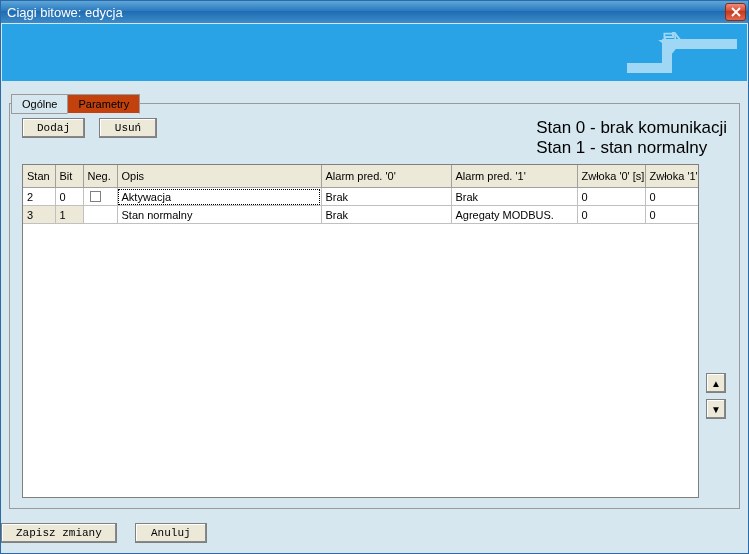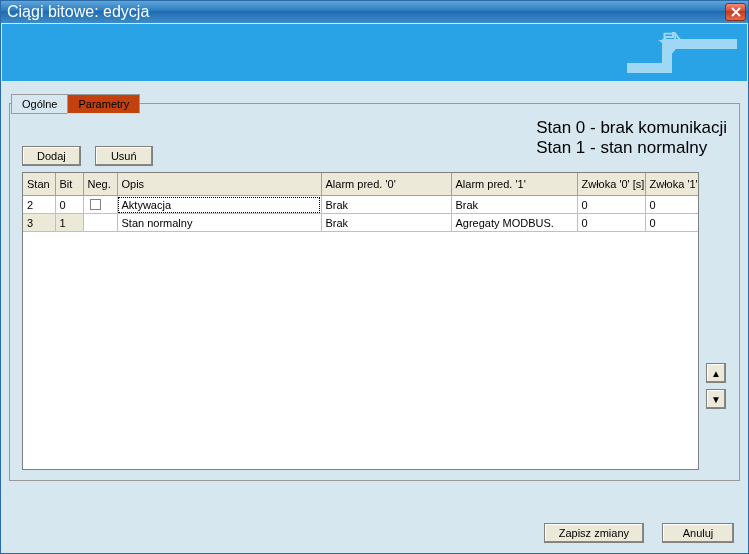--- a/index.html
+++ b/index.html
@@ -14,21 +14,21 @@
     position: relative;
   }
 
   .titlebar {
     height: 22px;
     background: linear-gradient(to bottom, #5fa6d8, #2a7ac0 45%, #1f6bb0 46%, #3d8bc9);
     display: flex; align-items: center; justify-content: space-between;
     padding: 0 2px 0 6px;
     color: #fff;
   }
-  .titlebar-title { font-size: 16px; }
+  .titlebar-title { font-size: 13px; }
   .close-btn {
     width: 21px; height: 18px;
     background: linear-gradient(to bottom, #f28b7a, #d34a2e 45%, #c23a20 46%, #e36a4e);
     border: 1px solid #8a2a18;
     border-radius: 3px;
     display: flex; align-items: center; justify-content: center;
     color: #fff; font-weight: bold; font-size: 10px;
     cursor: pointer;
   }
   .close-btn svg { display:block; }
@@ -81,23 +81,22 @@
     display: flex; justify-content: space-between; align-items: flex-start;
     margin-bottom: 6px;
   }
   .btn-row { display: flex; gap: 14px; }
   .btn {
     min-width: 58px;
     padding: 3px 14px;
     border: 1px solid #808080;
     background: #ece9d8;
     cursor: pointer;
-    font-family: Liberation Sans, sans-serif; font-size: 11px;
+    font-family: Liberation Mono, monospace; font-size: 11px;
     box-shadow: inset -1px -1px 0 #888, inset 1px 1px 0 #fff;
-    margin-top: 28px;
   }
   .legend { text-align: left; font-size: 17px; }
   .legend div { white-space: nowrap; }
 
   .grid-wrap {
     display: flex;
     flex: 1;
     min-height: 0;
   }
   .grid {
@@ -157,21 +156,21 @@
     width: 20px; height: 20px;
     border: 1px solid #808080;
     background: #ece9d8;
     box-shadow: inset -1px -1px 0 #888, inset 1px 1px 0 #fff;
     display: flex; align-items: center; justify-content: center;
     cursor: pointer;
     font-size: 10px;
   }
 
   .footer {
-    display: flex; justify-content: flex-end; gap: 18px;
+    display: flex; gap: 18px;
     padding: 8px 14px 10px 0;
   }
   .footer .btn { min-width: 90px; }
   .footer .btn.small { min-width: 72px; }
 </style>
 </head>
 <body>
 
 <div class="window">
 

